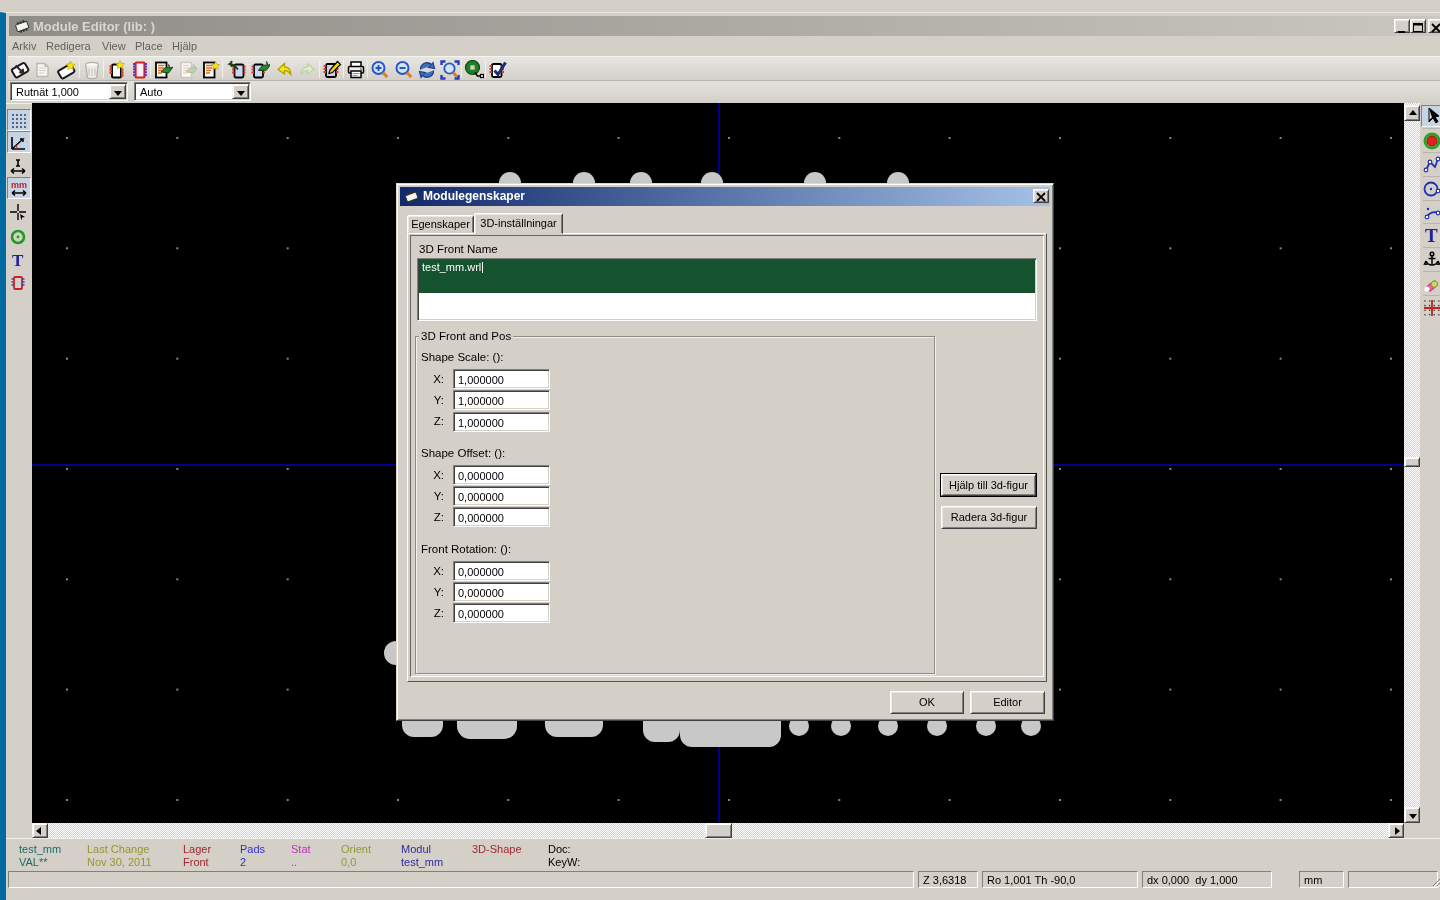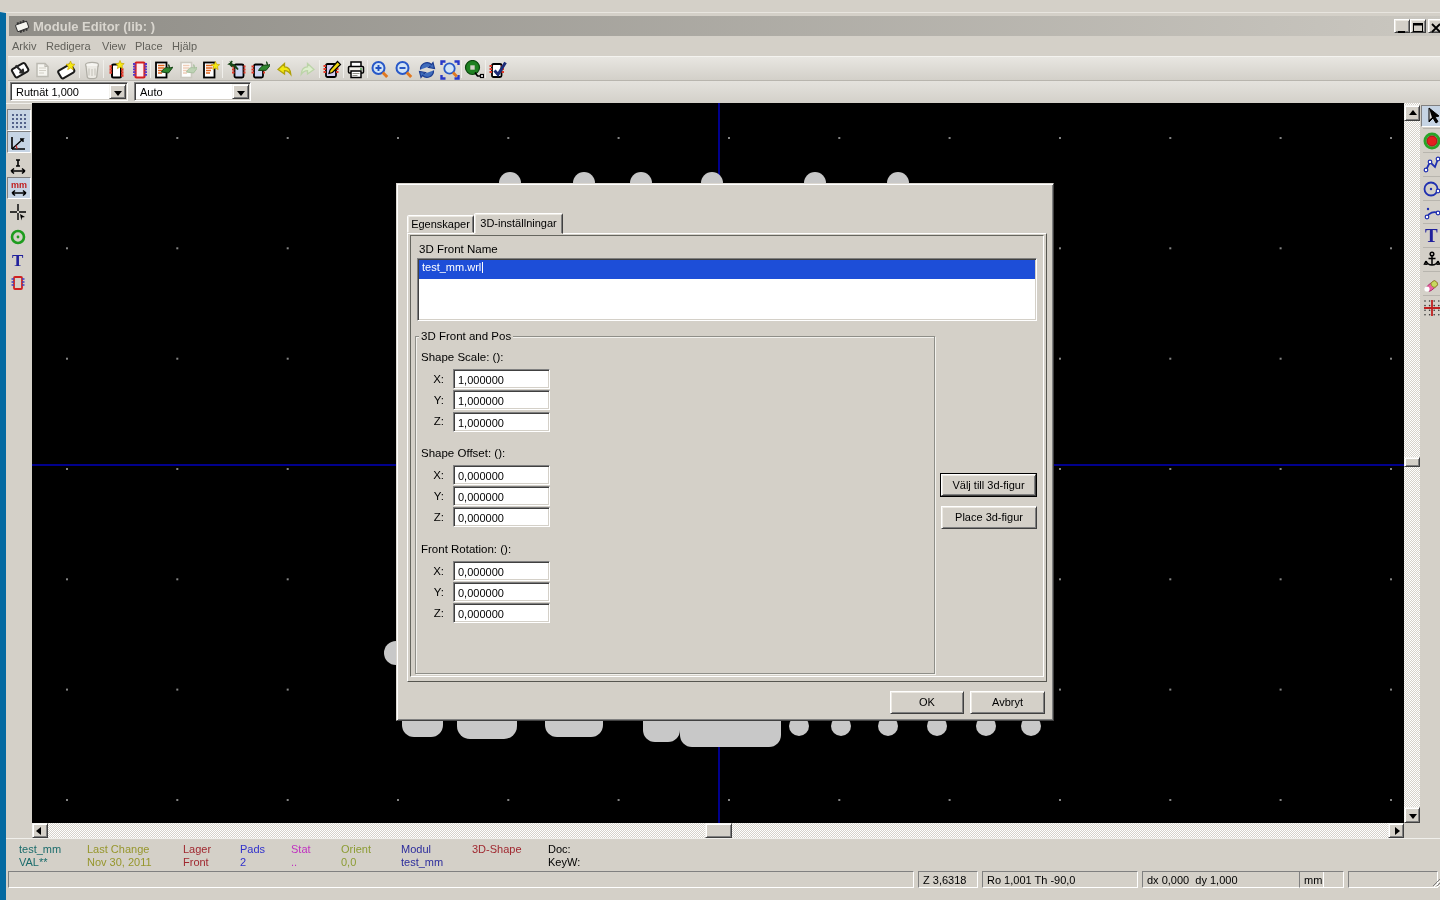--- a/index.html
+++ b/index.html
@@ -482,37 +482,54 @@
     <div style="left:285px;top:4px;color:#c032c0">Stat<br>..</div>
     <div style="left:335px;top:4px;color:#8c9c34">Orient<br>0,0</div>
     <div style="left:395px;top:4px;color:#2c2c9c">Modul<br>test_mm</div>
     <div style="left:466px;top:4px;color:#a02830">3D-Shape</div>
     <div style="left:542px;top:4px;color:#000">Doc:<br>KeyW:</div>
   </div>
   <div id="statusbar">
     <div class="sfield" style="left:2px;width:906px"></div>
     <div class="sfield" style="left:912px;width:60px">Z 3,6318</div>
     <div class="sfield" style="left:976px;width:156px">Ro 1,001 Th -90,0</div>
-    <div class="sfield" style="left:1136px;width:182px">dx 0,000&nbsp;&nbsp;dy 1,000</div>
+    <div class="sfield" style="left:1136px;width:130px">dx 0,000&nbsp;&nbsp;dy 1,000</div>
     <div class="sfield" style="left:1293px;width:45px">mm</div>
     <div class="sfield" style="left:1342px;width:90px"></div>
     <svg class="abs" style="left:1426px;top:6px" width="12" height="12">
         <path d="M11 1 L1 11 M11 5 L5 11 M11 9 L9 11" stroke="#808080" stroke-width="1"></path>
         <path d="M12 2 L2 12 M12 6 L6 12 M12 10 L10 12" stroke="#fff" stroke-width="1"></path>
       </svg>
   </div>
   <div id="dlg">
+    <div id="dcap">
+      <svg class="abs" style="left:4px;top:2px" width="15" height="15" viewBox="0 0 16 16">
+          <g transform="rotate(-20 8 8)">
+            <rect x="2" y="5" width="12" height="7" rx="1" fill="#f5f5f0" stroke="#333" stroke-width="1"></rect>
+            <rect x="4" y="3" width="2" height="2" fill="#333"></rect>
+            <rect x="7" y="3" width="2" height="2" fill="#333"></rect>
+            <rect x="10" y="3" width="2" height="2" fill="#333"></rect>
+            <rect x="4" y="12" width="2" height="2" fill="#333"></rect>
+            <rect x="7" y="12" width="2" height="2" fill="#333"></rect>
+            <rect x="10" y="12" width="2" height="2" fill="#333"></rect>
+          </g>
+        </svg>
+      <span class="ttl">Modulegenskaper</span>
+      <div class="capbtn" style="left:633px;top:2px"><svg width="14" height="12">
+            <path d="M3 2 L11 10 M11 2 L3 10" stroke="#000" stroke-width="1.8"></path>
+          </svg></div>
+    </div>
     <div class="tab" style="left:10px;top:31px;width:67px;height:18px;padding-top:2px;background:#d3cfc7">Egenskaper</div>
     <div class="tab" style="left:77px;top:29px;width:89px;height:21px;padding-top:3px;z-index:3">3D-inställningar</div>
     <div id="tabpanel">
         <div id="innerpanel"></div>
       </div>
     <div class="lbl" style="left:22px;top:59px">3D Front Name</div>
     <div class="sunken" style="left:20px;top:74px;width:620px;height:63px">
-      <div style="position:absolute;left:1px;top:1px;width:616px;height:19px;background:#1d4ed8;color:#fff;padding:1px 0 0 3px;font-size:11px">test_mm.wrl<span style="display:inline-block;width:1px;height:11px;background:#fff;margin-left:1px;vertical-align:-2px"></span></div>
+      <div style="position:absolute;left:1px;top:1px;width:616px;height:33px;background:#14532d;color:#fff;padding:1px 0 0 3px;font-size:11px">test_mm.wrl<span style="display:inline-block;width:1px;height:11px;background:#fff;margin-left:1px;vertical-align:-2px"></span></div>
     </div>
     <div class="abs" style="left:18px;top:152px;width:520px;height:338px;border:1px solid #8e8e88;box-shadow:inset 1px 1px 0 #f2f1ed, 1px 1px 0 #f2f1ed"></div>
     <div class="grplabel" style="left:22px;top:146px">3D Front and Pos</div>
     <div class="lbl" style="left:24px;top:167px">Shape Scale: ():</div>
     <div class="xyz" style="left:23px;top:189px">X:</div>
       <div class="tfield" style="top:185px">1,000000</div>
     <div class="xyz" style="left:23px;top:210px">Y:</div>
       <div class="tfield" style="top:206px">1,000000</div>
     <div class="xyz" style="left:23px;top:231px">Z:</div>
       <div class="tfield" style="top:228px">1,000000</div>
@@ -523,18 +540,18 @@
       <div class="tfield" style="top:302px">0,000000</div>
     <div class="xyz" style="left:23px;top:327px">Z:</div>
       <div class="tfield" style="top:323px">0,000000</div>
     <div class="lbl" style="left:24px;top:359px">Front Rotation: ():</div>
     <div class="xyz" style="left:23px;top:381px">X:</div>
       <div class="tfield" style="top:377px">0,000000</div>
     <div class="xyz" style="left:23px;top:402px">Y:</div>
       <div class="tfield" style="top:398px">0,000000</div>
     <div class="xyz" style="left:23px;top:423px">Z:</div>
       <div class="tfield" style="top:419px">0,000000</div>
-    <div class="btndef" style="left:543px;top:289px;width:97px;height:24px"><div class="in"></div><span style="position:relative;top:5px">Välj till 3d-figur</span></div>
-    <div class="btn" style="left:544px;top:322px;width:96px;height:23px;padding-top:4px">Place 3d-figur</div>
+    <div class="btndef" style="left:543px;top:289px;width:97px;height:24px"><div class="in"></div><span style="position:relative;top:5px">Hjälp till 3d-figur</span></div>
+    <div class="btn" style="left:544px;top:322px;width:96px;height:23px;padding-top:4px">Radera 3d-figur</div>
     <div class="btn" style="left:493px;top:507px;width:74px;height:23px;padding-top:4px">OK</div>
-    <div class="btn" style="left:573px;top:507px;width:75px;height:23px;padding-top:4px">Avbryt</div>
+    <div class="btn" style="left:573px;top:507px;width:75px;height:23px;padding-top:4px">Editor</div>
   </div>
 </div>
 
 </body></html>

